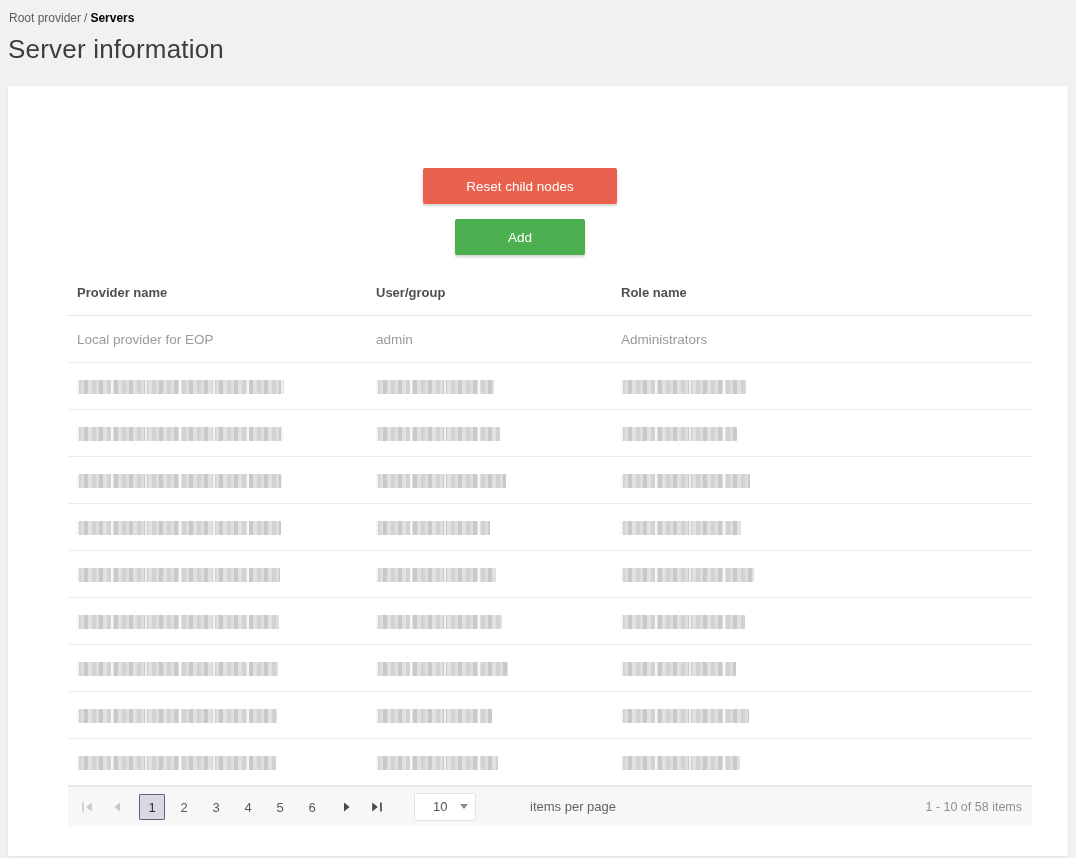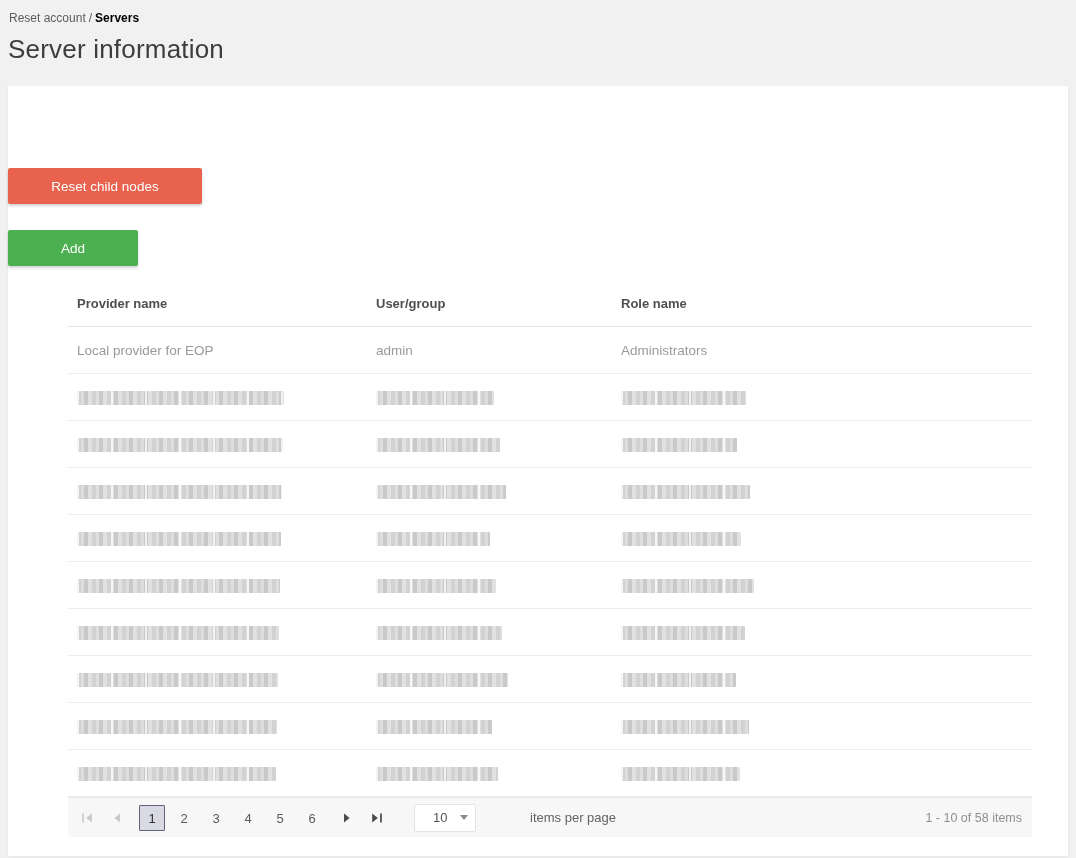--- a/index.html
+++ b/index.html
@@ -25,21 +25,21 @@
   }
 
   .tabs { display: flex; margin-left: 38px; }
   .tab {
     font-size: 14.5px; color: #474747; padding-bottom: 9px;
     border-bottom: 2px solid #e2e2e2; margin-right: 29px; cursor: pointer;
     white-space: nowrap;
   }
   .tab.active { border-bottom-color: #3a3a3a; }
 
-  .actions { display: flex; flex-direction: column; align-items: flex-start; margin: 38px 36px 0 0; gap: 26px; }
+  .actions { display: flex; flex-direction: column; align-items: center; margin: 38px 36px 0 0; gap: 15px; }
   .btn {
     border: none; color: #fff; font-family: inherit; font-size: 13.5px;
     height: 36px; border-radius: 2px; cursor: pointer;
     box-shadow: 0 2px 3px rgba(0,0,0,.18); padding: 0 20px;
   }
   .btn-reset { width: 194px; background: #e8624e; }
   .btn-add { width: 130px; background: #4caf50; }
 
   .grid { border-collapse: collapse; margin: 14px 36px 0 60px; width: 964px; table-layout: fixed; }
   .grid th {
@@ -92,21 +92,21 @@
   }
   .pp-label { margin-left: 10px; color: #636363; white-space: nowrap; padding-left: 44px; }
   .summary { margin-left: auto; color: #8f8f8f; font-size: 12.5px; white-space: nowrap; }
 </style>
 </head>
 <body>
 
 <div class="page">
 
   <div class="breadcrumb">
-    <span class="bc-root">Reset account</span><span class="bc-sep">/</span><span class="bc-current">Servers</span>
+    <span class="bc-root">Root provider</span><span class="bc-sep">/</span><span class="bc-current">Servers</span>
   </div>
 
   <h1 class="page-title">Server information</h1>
 
   <div class="card">
 
 
     <div class="actions">
       <button class="btn btn-reset" style="background: rgb(232, 98, 78);">Reset child nodes</button>
       <button class="btn btn-add" style="background: rgb(76, 175, 80);">Add</button>

